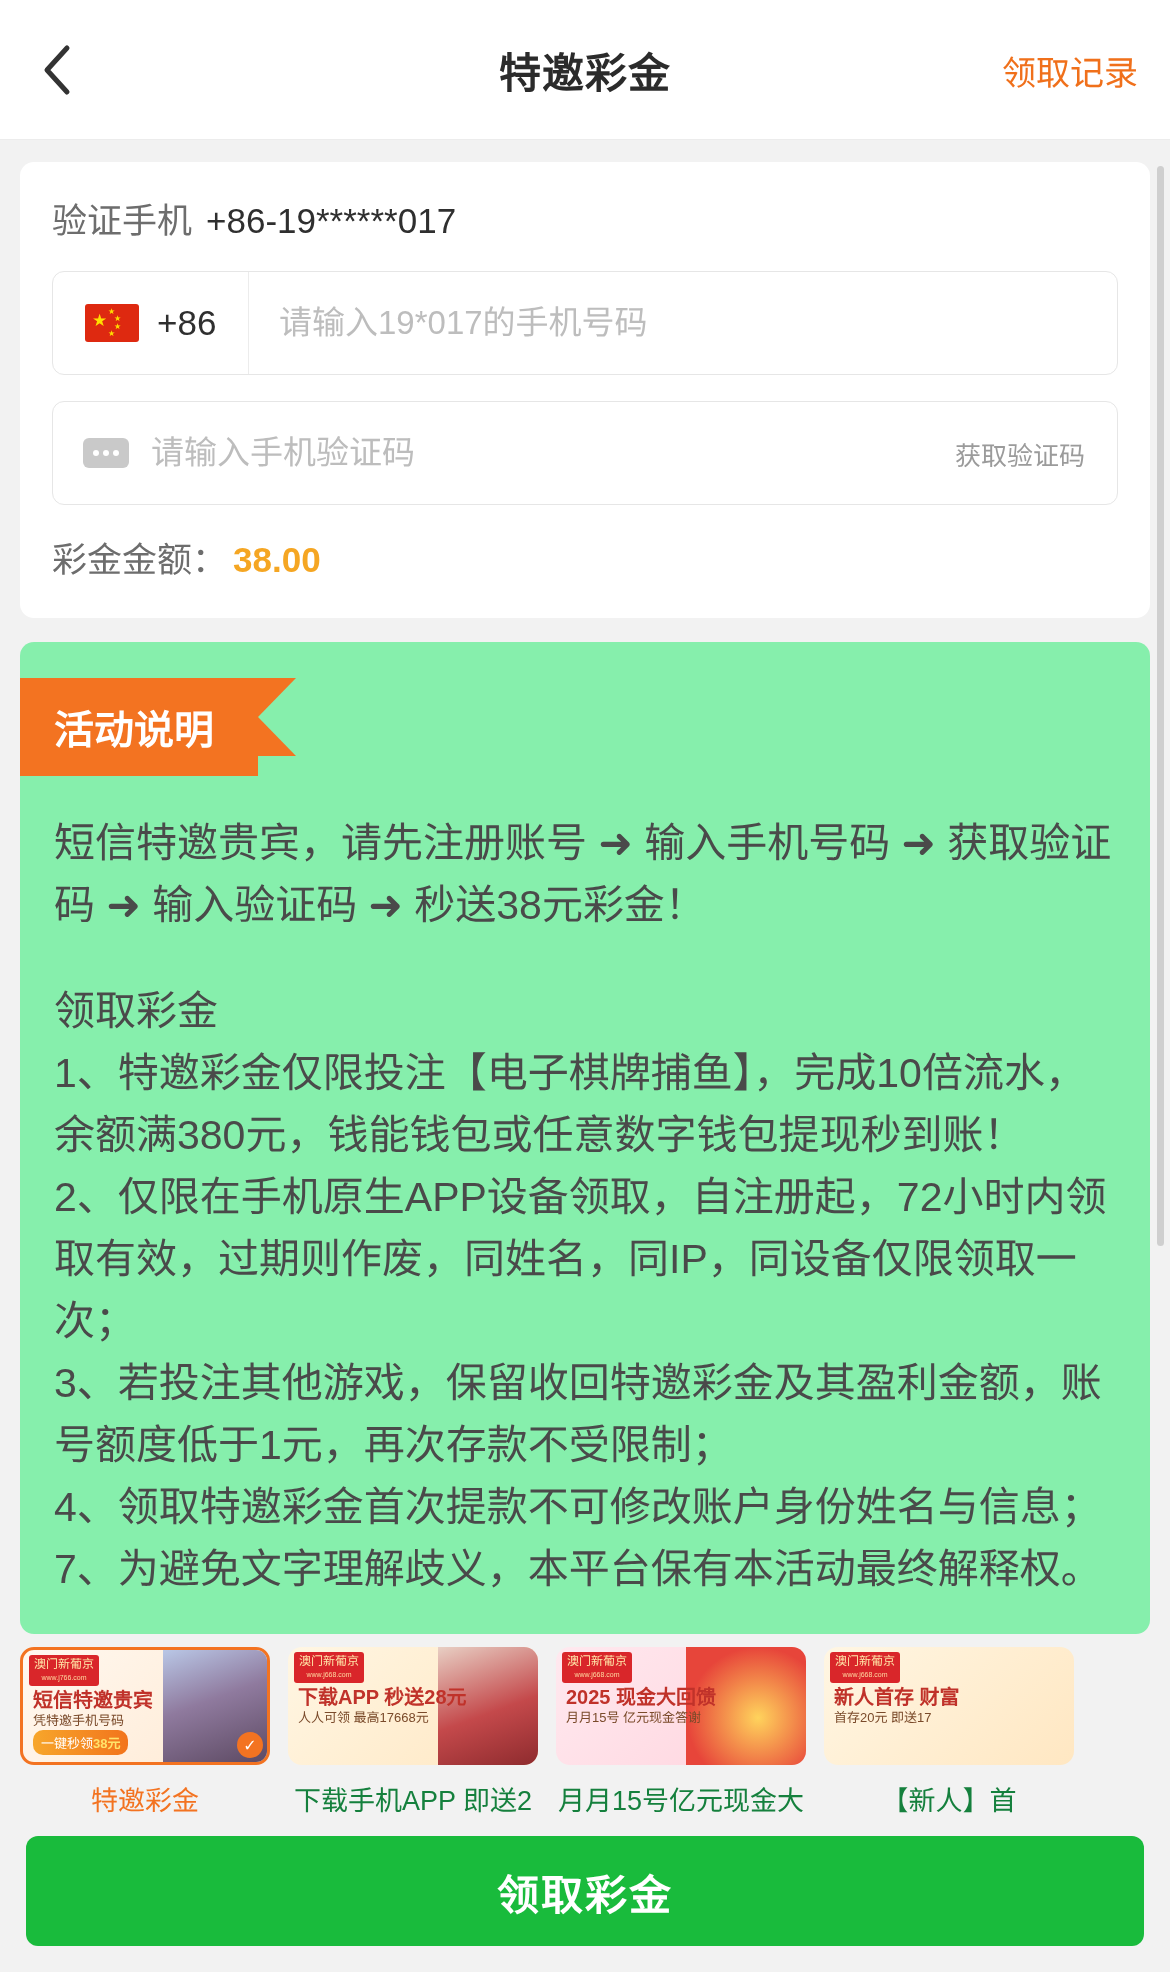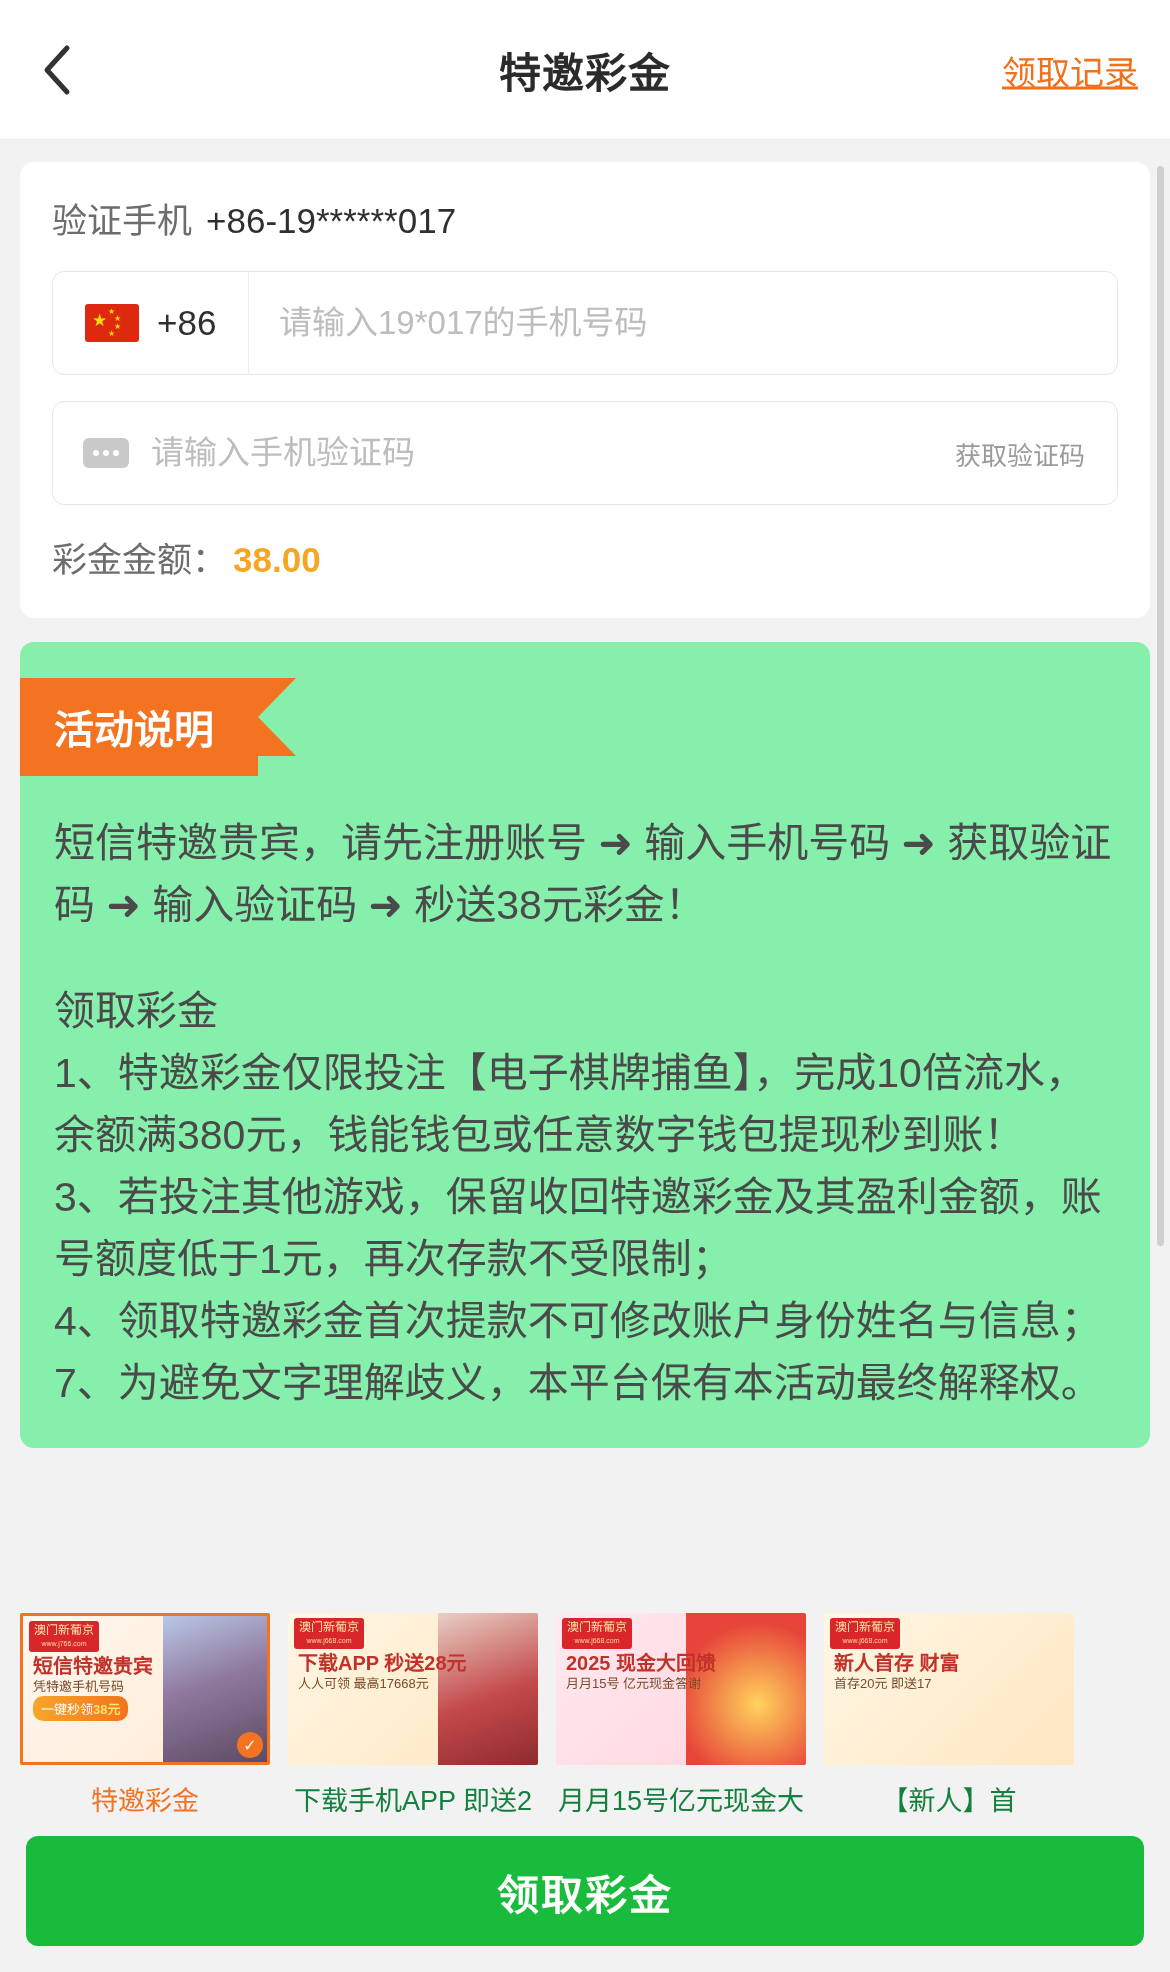--- a/index.html
+++ b/index.html
@@ -50,21 +50,20 @@
     letter-spacing: 1px;
   }
   .header-action {
     position: absolute;
     right: 32px;
     top: 50%;
     transform: translateY(-50%);
     font-size: 34px;
     color: #f0701b;
     cursor: pointer;
-    text-decoration: underline;
   }
 
   
   .scroll-area {
     position: relative;
     flex: 1 1 auto;
     overflow: hidden;
     padding: 22px 20px 0 20px;
   }
   .scrollbar {
@@ -238,22 +237,22 @@
     padding: 0 20px;
     margin-top: 4px;
     overflow: hidden;
   }
   .promo {
     width: 250px;
     flex: 0 0 250px;
   }
   .promo-img {
     width: 250px;
-    height: 152px;
-    border-radius: 2px;
+    height: 118px;
+    border-radius: 14px;
     position: relative;
     overflow: hidden;
     background: #fde8d8;
   }
   .promo.active .promo-img { border: 3px solid #f37321; }
   .promo-caption {
     margin-top: 14px;
     font-size: 27px;
     color: #15803d;
     text-align: center;
@@ -376,20 +375,21 @@
 
     <div class="rules-card">
       <div class="ribbon-wrap">
         <div class="ribbon">活动说明</div>
       </div>
       <div class="rules-body">
         <p>短信特邀贵宾，请先注册账号 ➜ 输入手机号码 ➜ 获取验证码 ➜ 输入验证码 ➜ 秒送38元彩金！</p>
         <div class="rules-gap"></div>
         <p>领取彩金</p>
         <p>1、特邀彩金仅限投注【电子棋牌捕鱼】，完成10倍流水，余额满380元，钱能钱包或任意数字钱包提现秒到账！</p>
+        <p>2、仅限在手机原生APP设备领取，自注册起，72小时内领取有效，过期则作废，同姓名，同IP，同设备仅限领取一次；</p>
         <p>3、若投注其他游戏，保留收回特邀彩金及其盈利金额，账号额度低于1元，再次存款不受限制；</p>
         <p>4、领取特邀彩金首次提款不可修改账户身份姓名与信息；</p>
         <p>7、为避免文字理解歧义，本平台保有本活动最终解释权。</p>
       </div>
     </div>
   </div>
 
   <div class="promo-strip">
 
     <div class="promo active">

